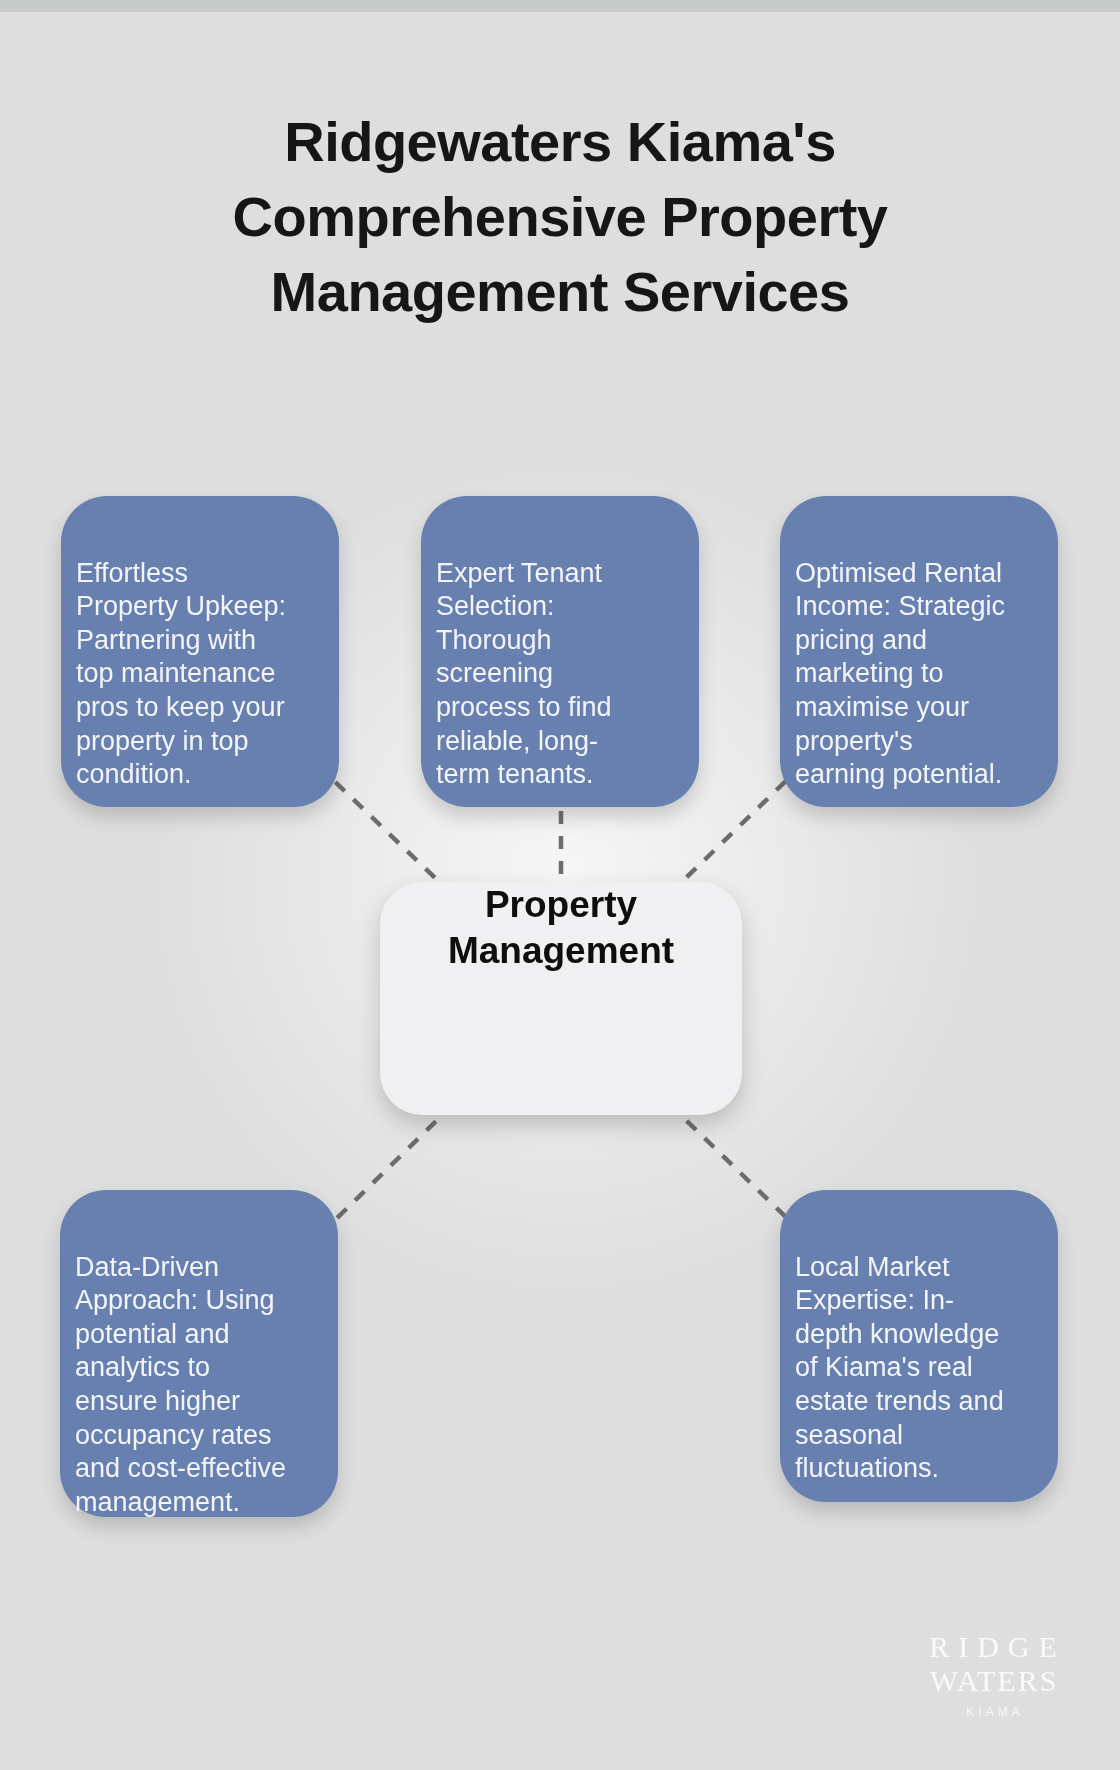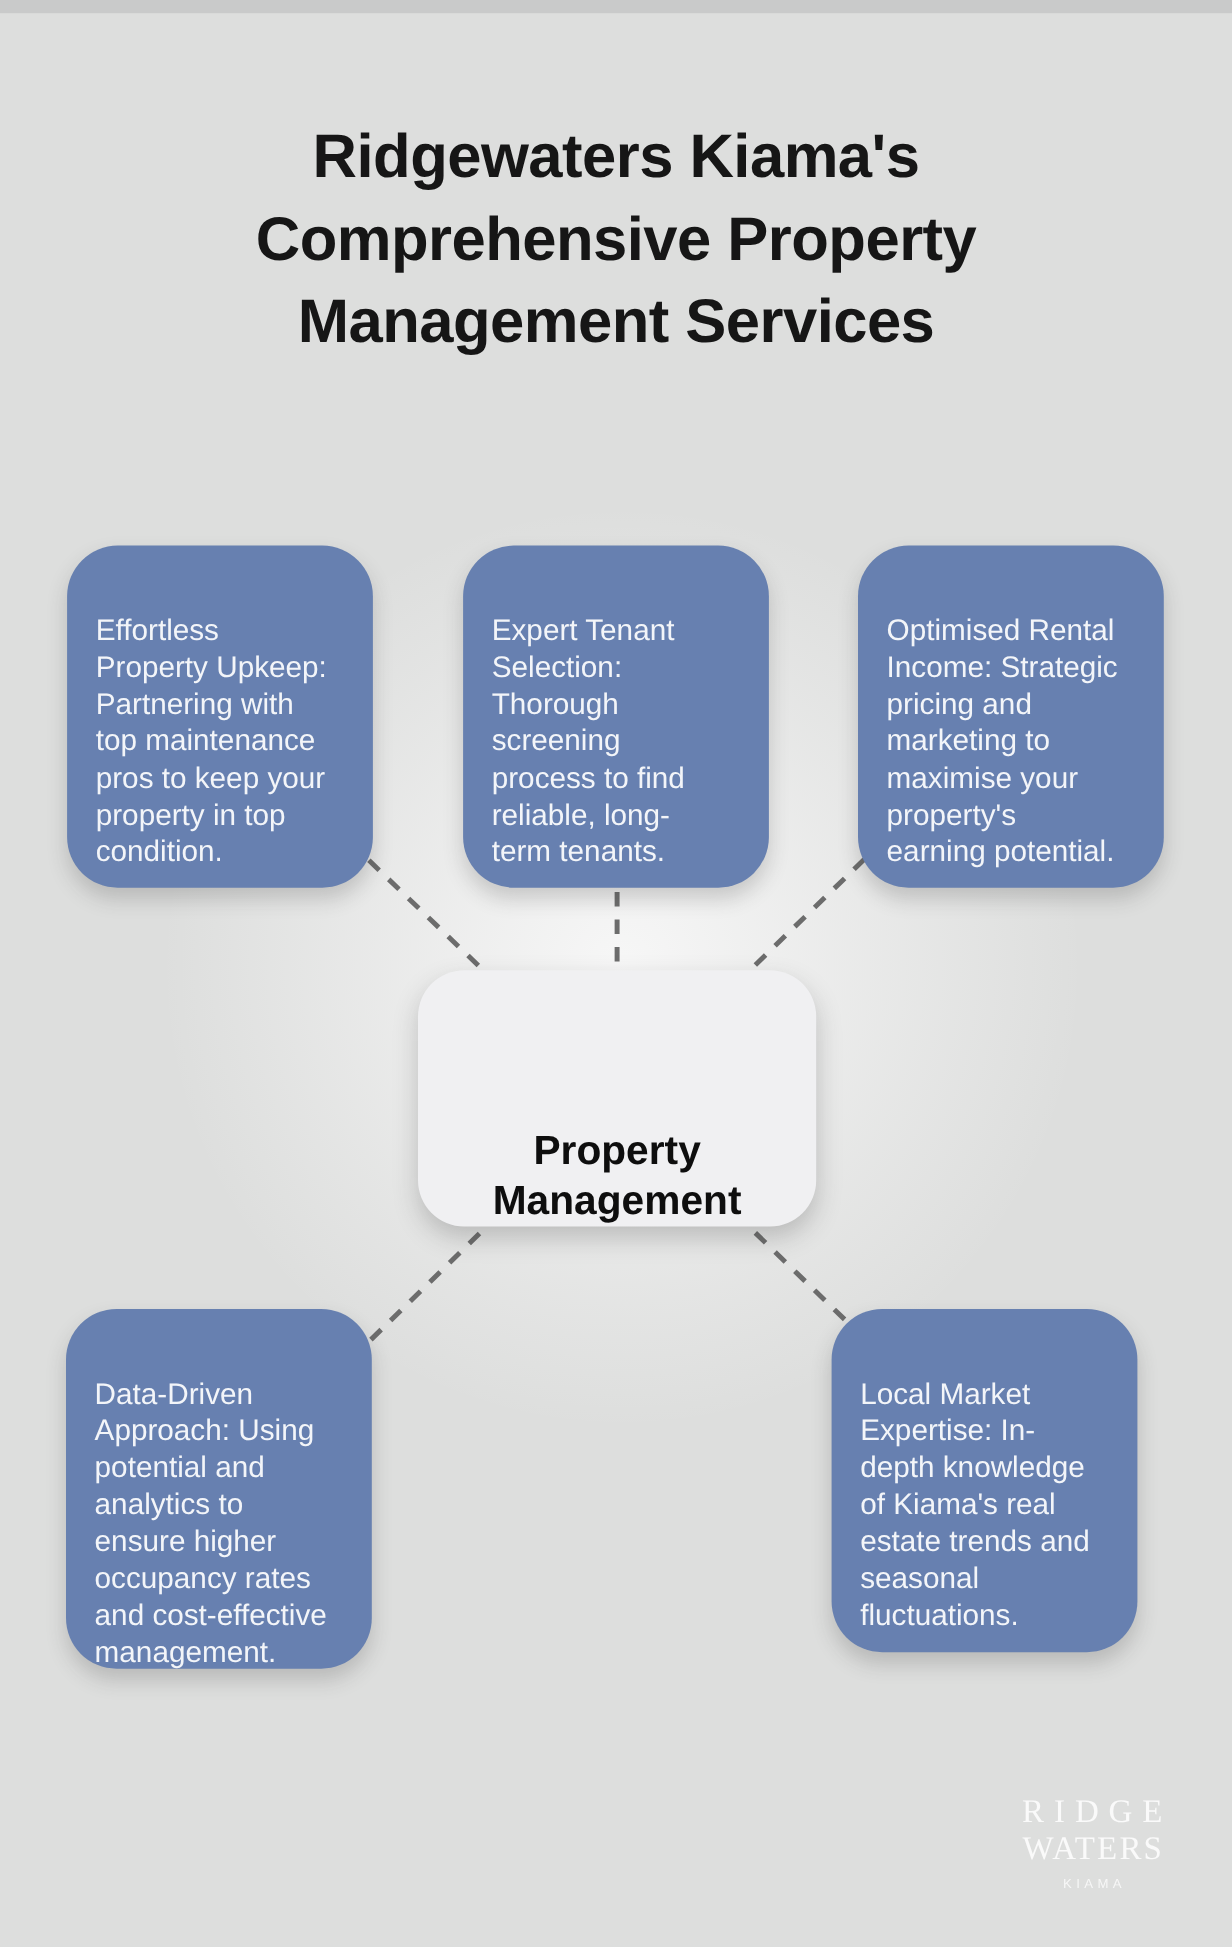--- a/index.html
+++ b/index.html
@@ -36,40 +36,40 @@
     stroke-dasharray:13 12;
   }
   .service-box{
     position:absolute;
     box-sizing:border-box;
     width:278px;
     background:#6780b0;
     border-radius:46px;
     box-shadow:0 10px 18px rgba(60,60,60,0.22);
     color:#f3f5f9;
-    padding:27px 20px 0 26px;
+    padding:27px 20px 0 15px;
     font-size:27px;
     line-height:33.6px;
     white-space:pre-line;
   }
   .box-tl{left:61px;top:484px;height:311px;}
   .box-tm{left:421px;top:484px;height:311px;}
   .box-tr{left:780px;top:484px;height:311px;}
   .box-bl{left:60px;top:1178px;height:327px;}
-  .box-br{left:756px;top:1178px;height:312px;}
+  .box-br{left:780px;top:1178px;height:312px;}
   .center-node{
     position:absolute;
     left:380px;top:870px;
     width:362px;height:233px;
     box-sizing:border-box;
     background:#f0f0f2;
     border-radius:42px;
     box-shadow:0 10px 22px rgba(60,60,60,0.25);
     display:flex;
-    align-items:flex-end;
+    align-items:flex-start;
     justify-content:center;
     text-align:center;
     font-size:37px;
     font-weight:700;
     line-height:46px;
     color:#0e0e0e;
     white-space:pre-line;
   }
   .logo{
     position:absolute;

